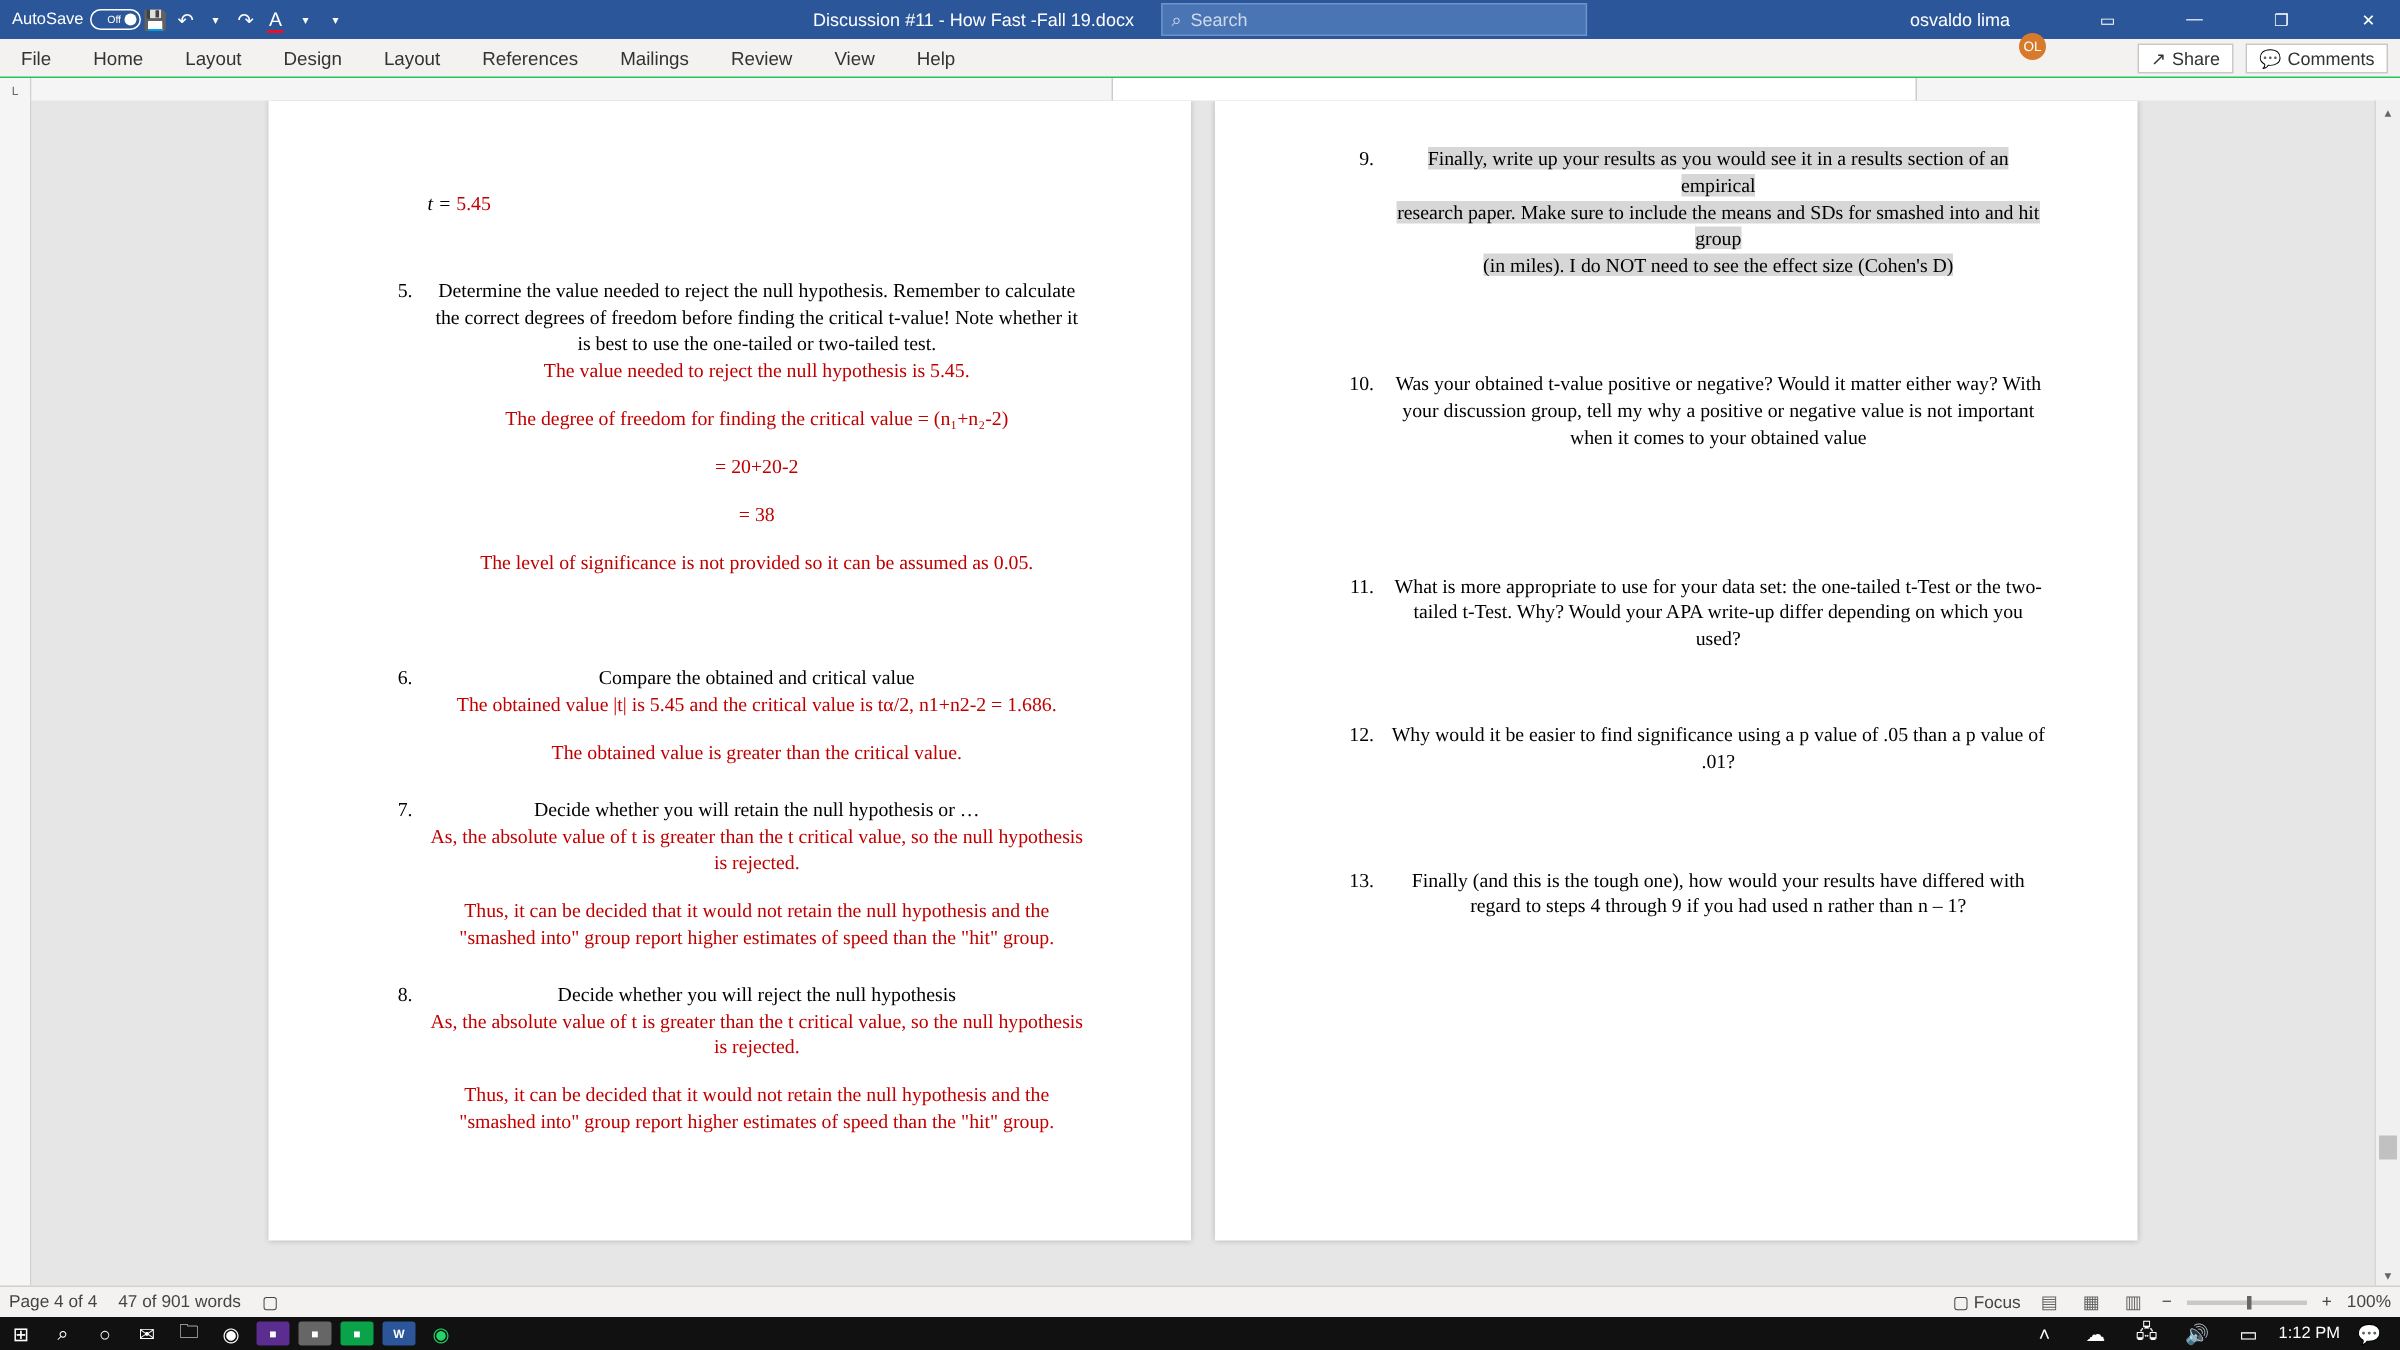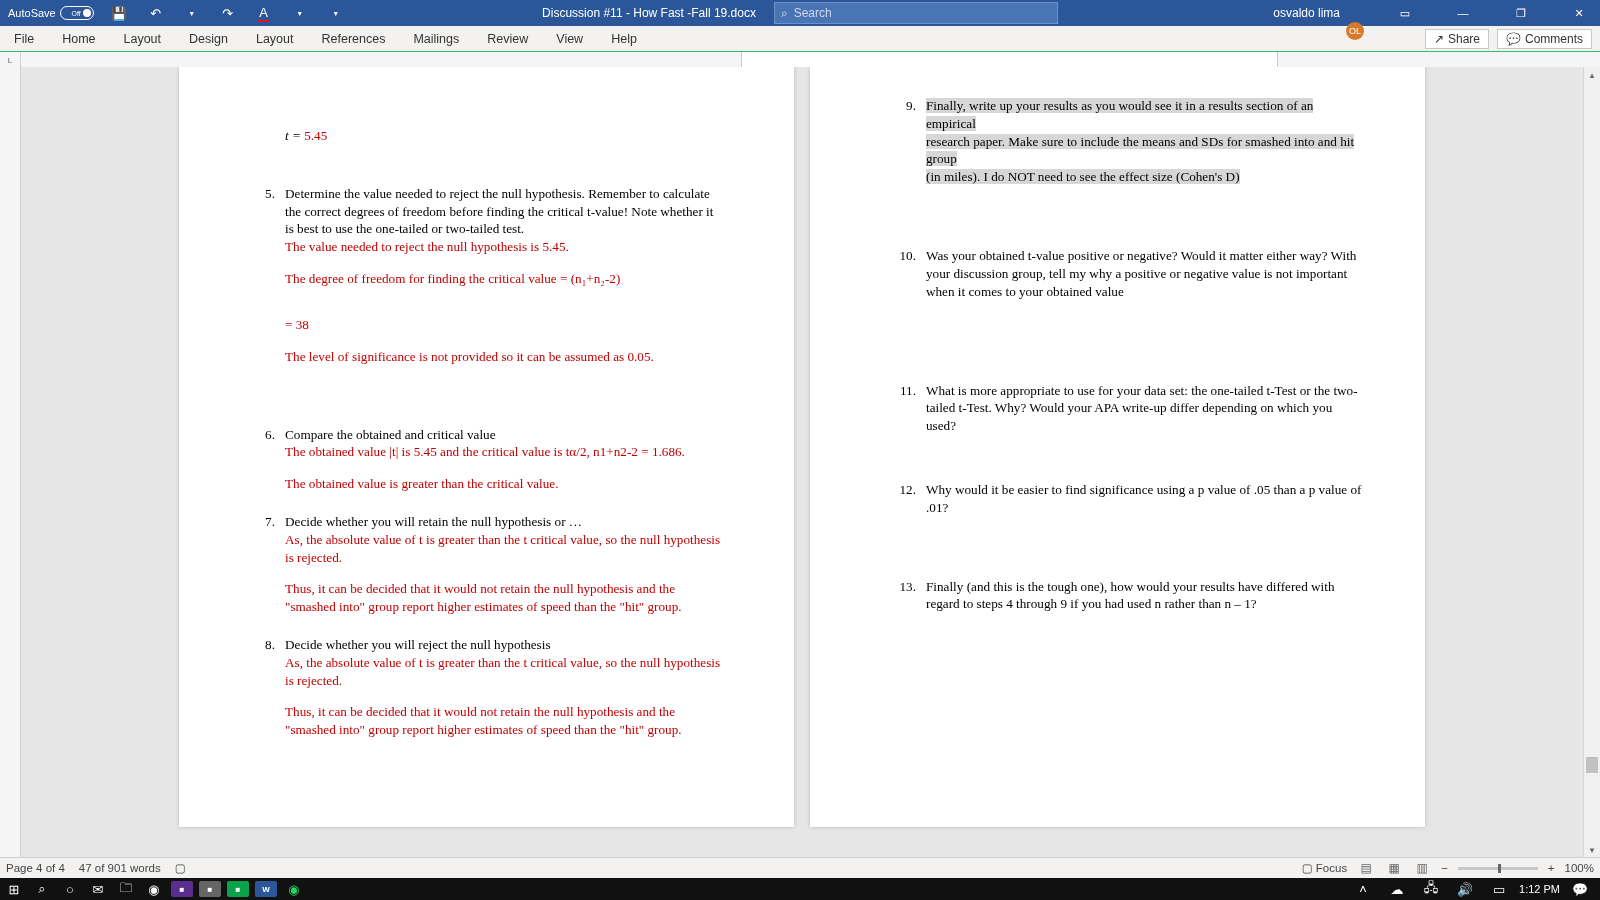--- a/index.html
+++ b/index.html
@@ -8,21 +8,21 @@
     --grey-bg:#e6e6e6;
     --ribbon-bg:#f3f2f1;
     --ruler-bg:#ffffff;
     --page-bg:#ffffff;
     --text:#000000;
     --red:#c00000;
   }
   html,body{margin:0;padding:0;height:100%;width:100%;font-family:"Segoe UI",Arial,sans-serif;font-size:12px;background:var(--grey-bg);overflow:hidden;}
   
   .titlebar{height:26px;background:var(--blue);color:#fff;display:flex;align-items:center;position:relative;}
-  .qat{display:flex;align-items:center;gap:16px;padding-left:8px;}
+  .qat{display:flex;align-items:center;gap:0;padding-left:8px;}
   .autosave{display:flex;align-items:center;gap:4px;font-size:11px;}
   .toggle{width:28px;height:12px;border:1px solid #fff;border-radius:7px;display:flex;align-items:center;padding:0 2px;color:#fff;font-size:7px;justify-content:flex-end;}
   .toggle .knob{width:8px;height:8px;border-radius:50%;background:#fff;margin-left:2px;}
   .qat-btn{width:20px;height:20px;display:flex;align-items:center;justify-content:center;font-size:13px;color:#fff;}
   .title-center{position:absolute;left:50%;transform:translateX(-50%);display:flex;align-items:center;gap:18px;}
   .doc-title{font-size:12px;color:#fff;}
   .searchbox{width:270px;height:20px;background:#4a75b5;border:1px solid #6d93c8;display:flex;align-items:center;padding:0 6px;color:#cfd9ea;font-size:12px;gap:6px;}
   .title-right{margin-left:auto;display:flex;align-items:center;gap:24px;padding-right:4px;}
   .user{display:flex;align-items:center;gap:6px;font-size:12px;}
   .avatar{width:18px;height:18px;border-radius:50%;background:#d87a2b;color:#fff;font-size:9px;display:flex;align-items:center;justify-content:center;margin-top:36px;}
@@ -42,21 +42,21 @@
   .ruler-v{width:20px;background:#f5f5f5;border-right:1px solid #d0d0d0;}
   .canvas{flex:1;background:var(--grey-bg);position:relative;overflow:hidden;}
   .scrollbar-v{width:16px;background:#f0f0f0;border-left:1px solid #d6d6d6;position:relative;}
   .scroll-thumb{position:absolute;left:2px;right:2px;top:8px;height:10px;background:#c1c1c1;}
   .scroll-arrow{position:absolute;left:0;right:0;height:16px;display:flex;align-items:center;justify-content:center;font-size:9px;color:#666;}
   .pages{position:absolute;top:0;left:0;right:0;display:flex;gap:16px;justify-content:center;}
   .page{width:615px;height:760px;background:var(--page-bg);box-shadow:0 0 4px rgba(0,0,0,.2);padding:20px 70px 20px 70px;box-sizing:border-box;font-family:"Times New Roman",serif;font-size:13.2px;line-height:1.35;color:#000;}
   .page.right{padding-left:80px;padding-right:60px;}
   .ol-item{display:flex;margin-bottom:6px;}
   .ol-num{width:26px;text-align:right;padding-right:10px;flex-shrink:0;}
-  .ol-body{flex:1;}
+  .ol-body{flex:1;text-align:center;}
   .red{color:var(--red);}
   .highlight{background:#d7d7d7;}
   .spacer{height:14px;}
   .spacer-lg{height:40px;}
   
   .statusbar{position:absolute;left:0;right:0;bottom:22px;height:20px;background:#f3f2f1;border-top:1px solid #d0d0d0;display:flex;align-items:center;font-size:11.5px;color:#444;padding:0 6px;}
   .status-left{display:flex;gap:14px;align-items:center;}
   .status-right{margin-left:auto;display:flex;align-items:center;gap:10px;}
   .view-btn{width:18px;height:16px;display:flex;align-items:center;justify-content:center;font-size:12px;color:#666;}
   .zoom-slider{width:80px;height:3px;background:#c8c8c8;position:relative;}
@@ -151,20 +151,21 @@
         <div class="spacer-lg"></div>
 
         <div class="ol-item">
           <div class="ol-num">5.</div>
           <div class="ol-body">
             <div>Determine the value needed to reject the null hypothesis. Remember to calculate the correct degrees of freedom before finding the critical t-value! Note whether it is best to use the one-tailed or two-tailed test.</div>
             <div class="red">The value needed to reject the null hypothesis is 5.45.</div>
             <div class="spacer"></div>
             <div class="red">The degree of freedom for finding the critical value = (n₁+n₂-2)</div>
             <div class="spacer"></div>
+            <div class="red">= 20+20-2</div>
             <div class="spacer"></div>
             <div class="red">= 38</div>
             <div class="spacer"></div>
             <div class="red">The level of significance is not provided so it can be assumed as 0.05.</div>
             <div class="spacer"></div>
           </div>
         </div>
         <div class="spacer-lg"></div>
 
         <div class="ol-item">

